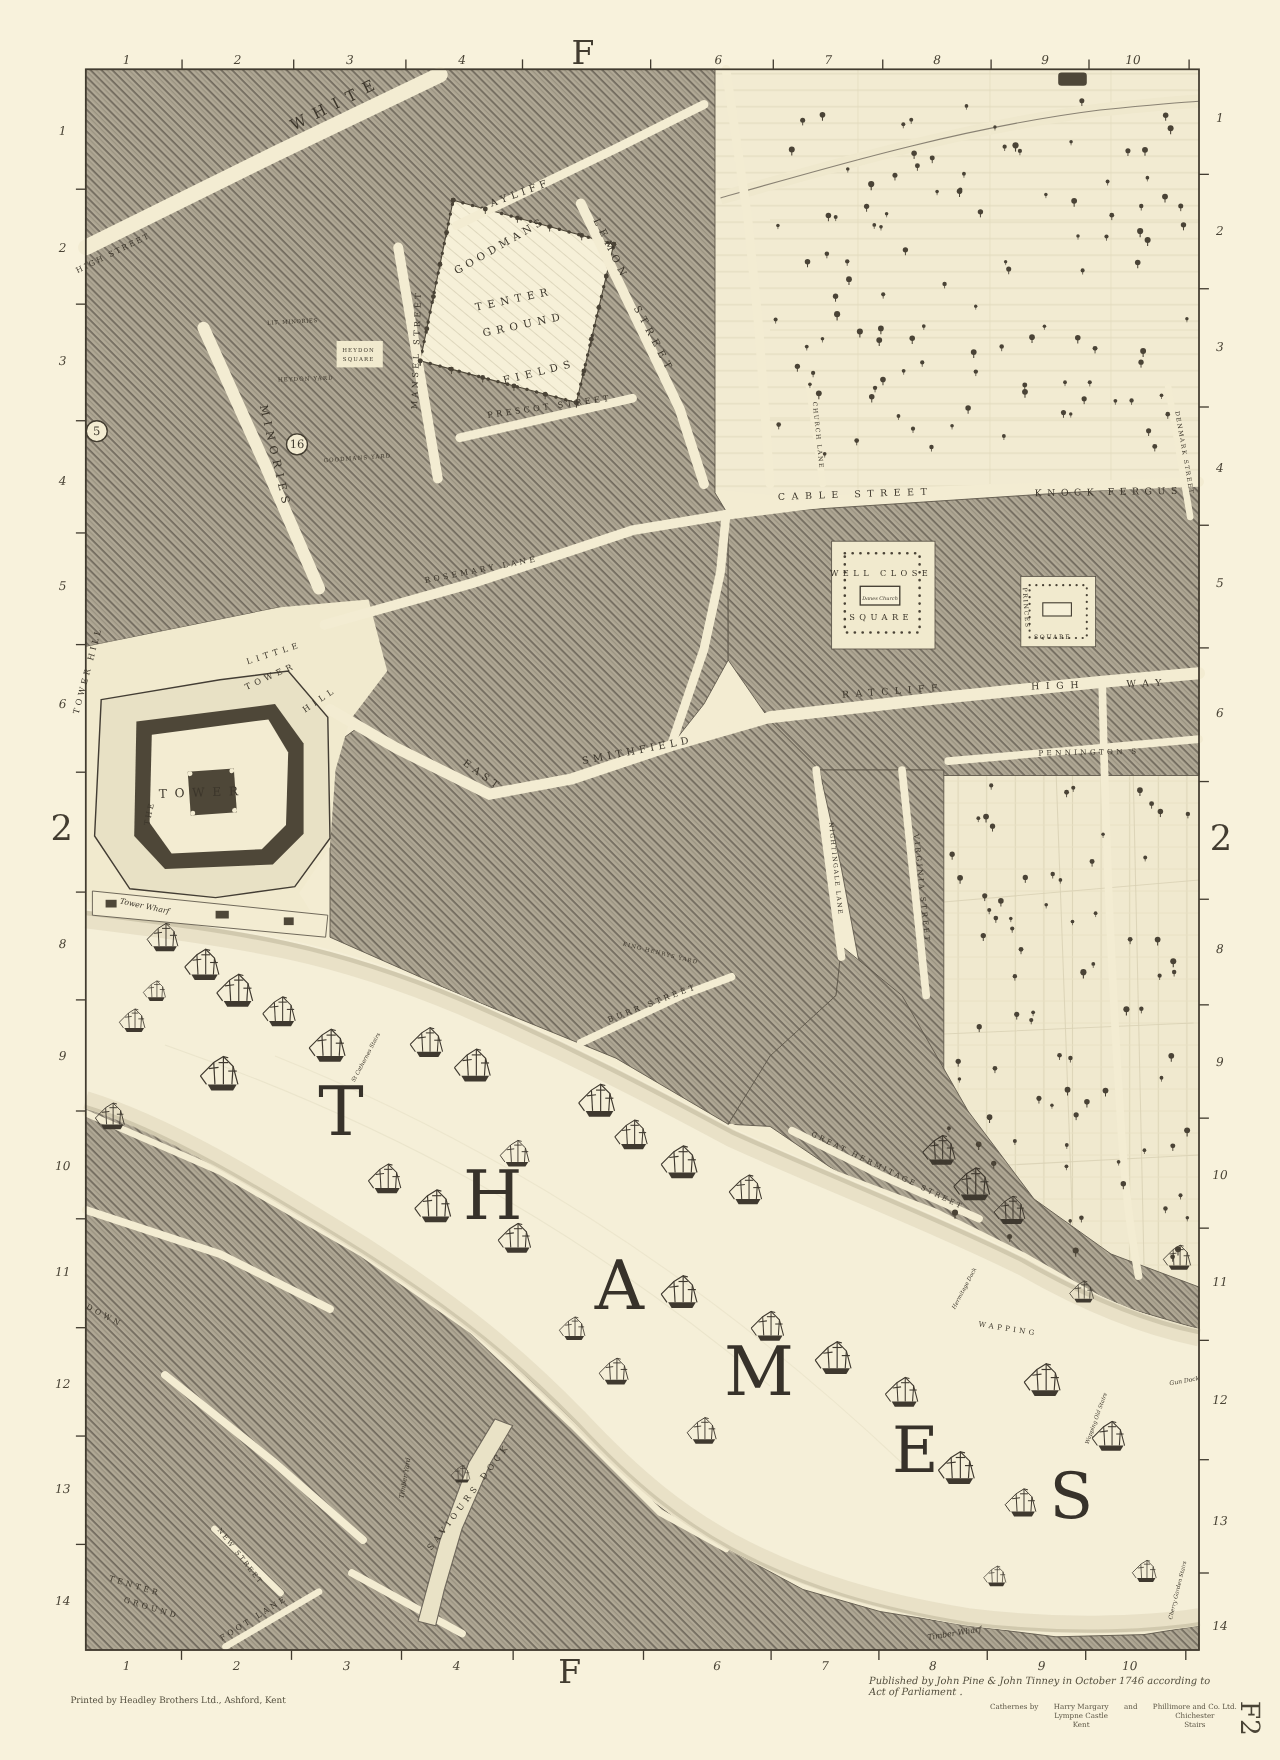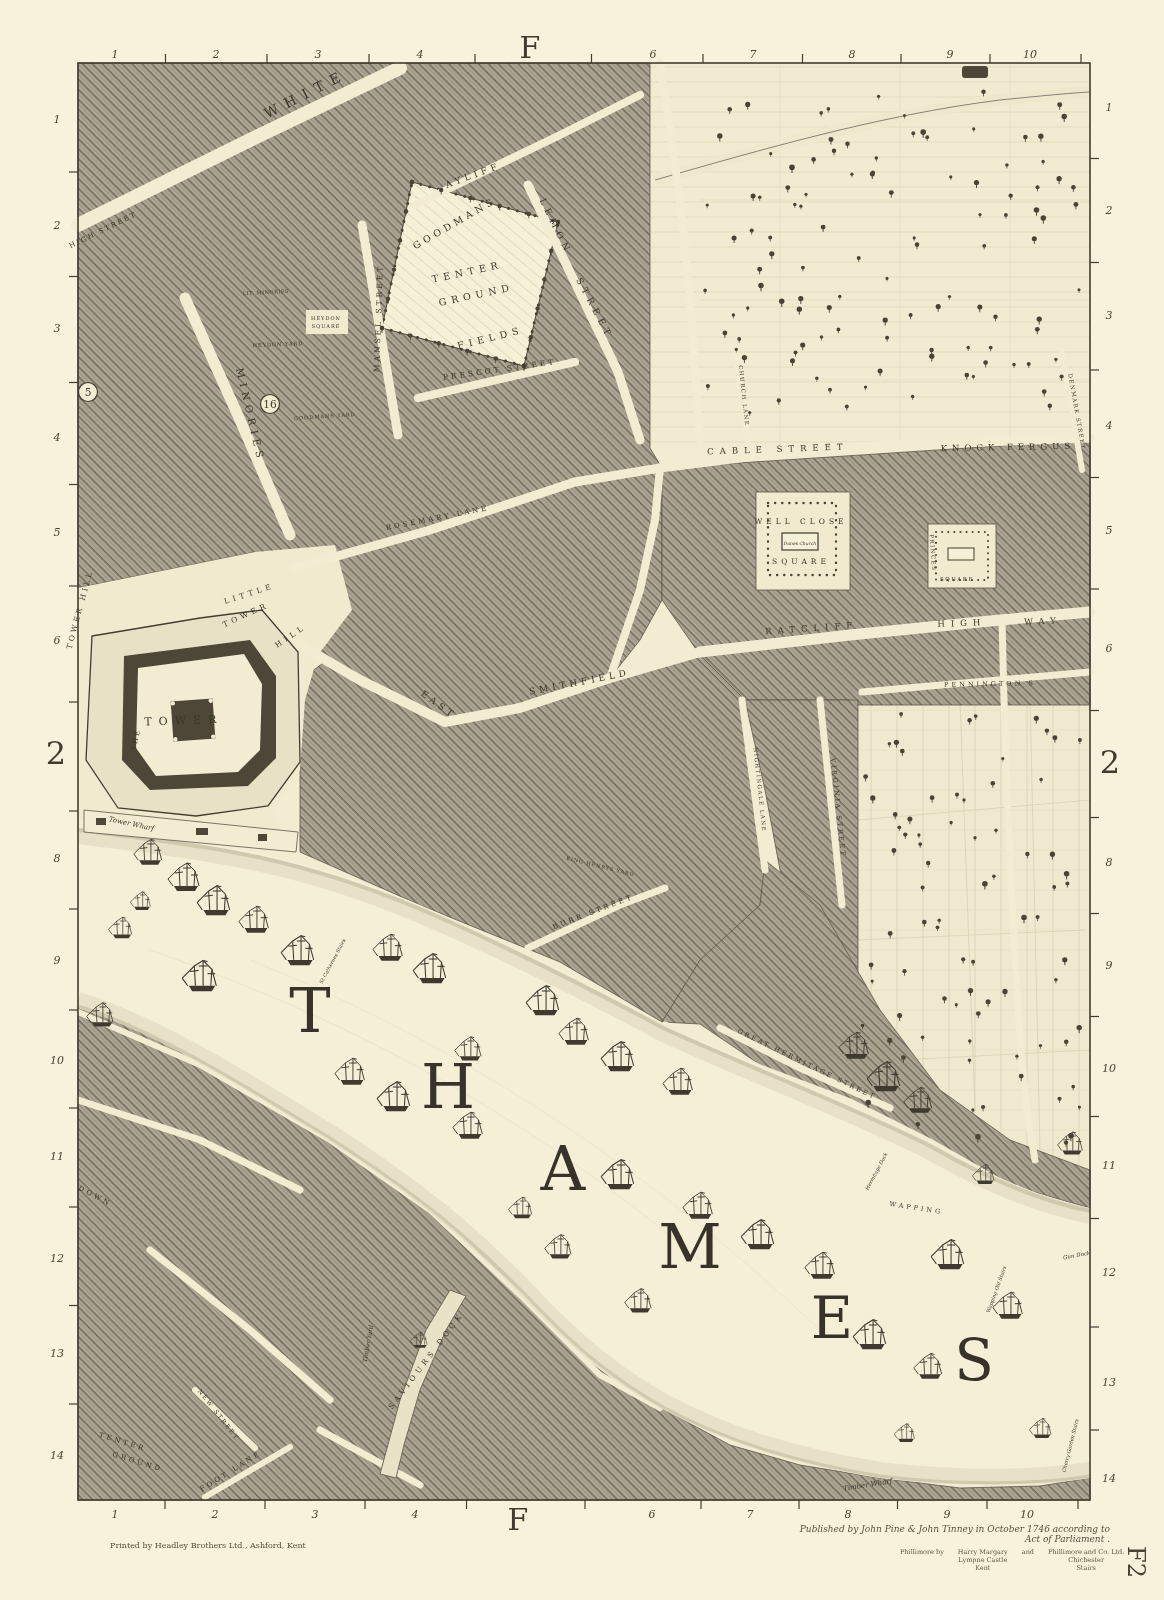--- a/index.html
+++ b/index.html
@@ -8,22 +8,22 @@
   svg{position:absolute;left:0;top:0;}
   text{fill:#423c30;}
   .gridnum{font-style:italic;font-size:11px;text-anchor:middle;fill:#4a4436;}
   .sheetletter{font-size:30px;text-anchor:middle;fill:#423c30;}
   .sheetrow{font-size:32px;text-anchor:middle;fill:#423c30;}
   .lbl{text-anchor:middle;fill:#3c362b;}
   .street{font-family:"DejaVu Serif",serif;}
   .cursive{font-style:italic;}
   .thames{font-family:"DejaVu Serif",serif;fill:#37322a;text-anchor:middle;}
   .imprint{position:absolute;color:#55503f;font-family:"DejaVu Serif",serif;}
-  .printer{left:64px;top:1541px;font-size:8px;margin-left:46px;}
-  .publication{left:790px;top:1524px;width:320px;text-align:right;font-style:italic;font-size:9px;}
+  .printer{left:64px;top:1541px;font-size:8px;}
+  .publication{left:790px;top:1524px;width:320px;text-align:left;font-style:italic;font-size:9px;}
   .pubblock{position:absolute;left:900px;top:1548px;display:flex;gap:14px;font-size:6.5px;
             line-height:8px;text-align:center;color:#5a5443;}
   .pubcol{white-space:pre-line;}
   .plateref{position:absolute;left:1118px;top:1548px;font-size:24px;color:#4a4436;
             transform:rotate(90deg);transform-origin:center;width:36px;text-align:center;}
 </style>
 </head>
 <body>
 
 <div class="page">
@@ -599,21 +599,21 @@
         <text x="530" y="58" class="sheetletter">F</text>
         <text x="518" y="1530" class="sheetletter">F</text>
         <text x="56" y="764" class="sheetrow">2</text>
         <text x="1110" y="773" class="sheetrow">2</text>
       </g>
 </svg>
 
 <div class="imprint printer">Printed by Headley Brothers Ltd., Ashford, Kent</div>
 <div class="imprint publication">Published by John Pine &amp; John Tinney in October 1746 according to Act of Parliament .</div>
 <div class="pubblock">
-  <div class="pubcol">Phillimore by</div>
+  <div class="pubcol">Cathernes by</div>
   <div class="pubcol">Harry Margary
 Lympne Castle
 Kent</div>
   <div class="pubcol">and</div>
   <div class="pubcol">Phillimore and Co. Ltd.
 Chichester
 Stairs</div>
 </div>
 <div class="plateref">F2</div>
 

